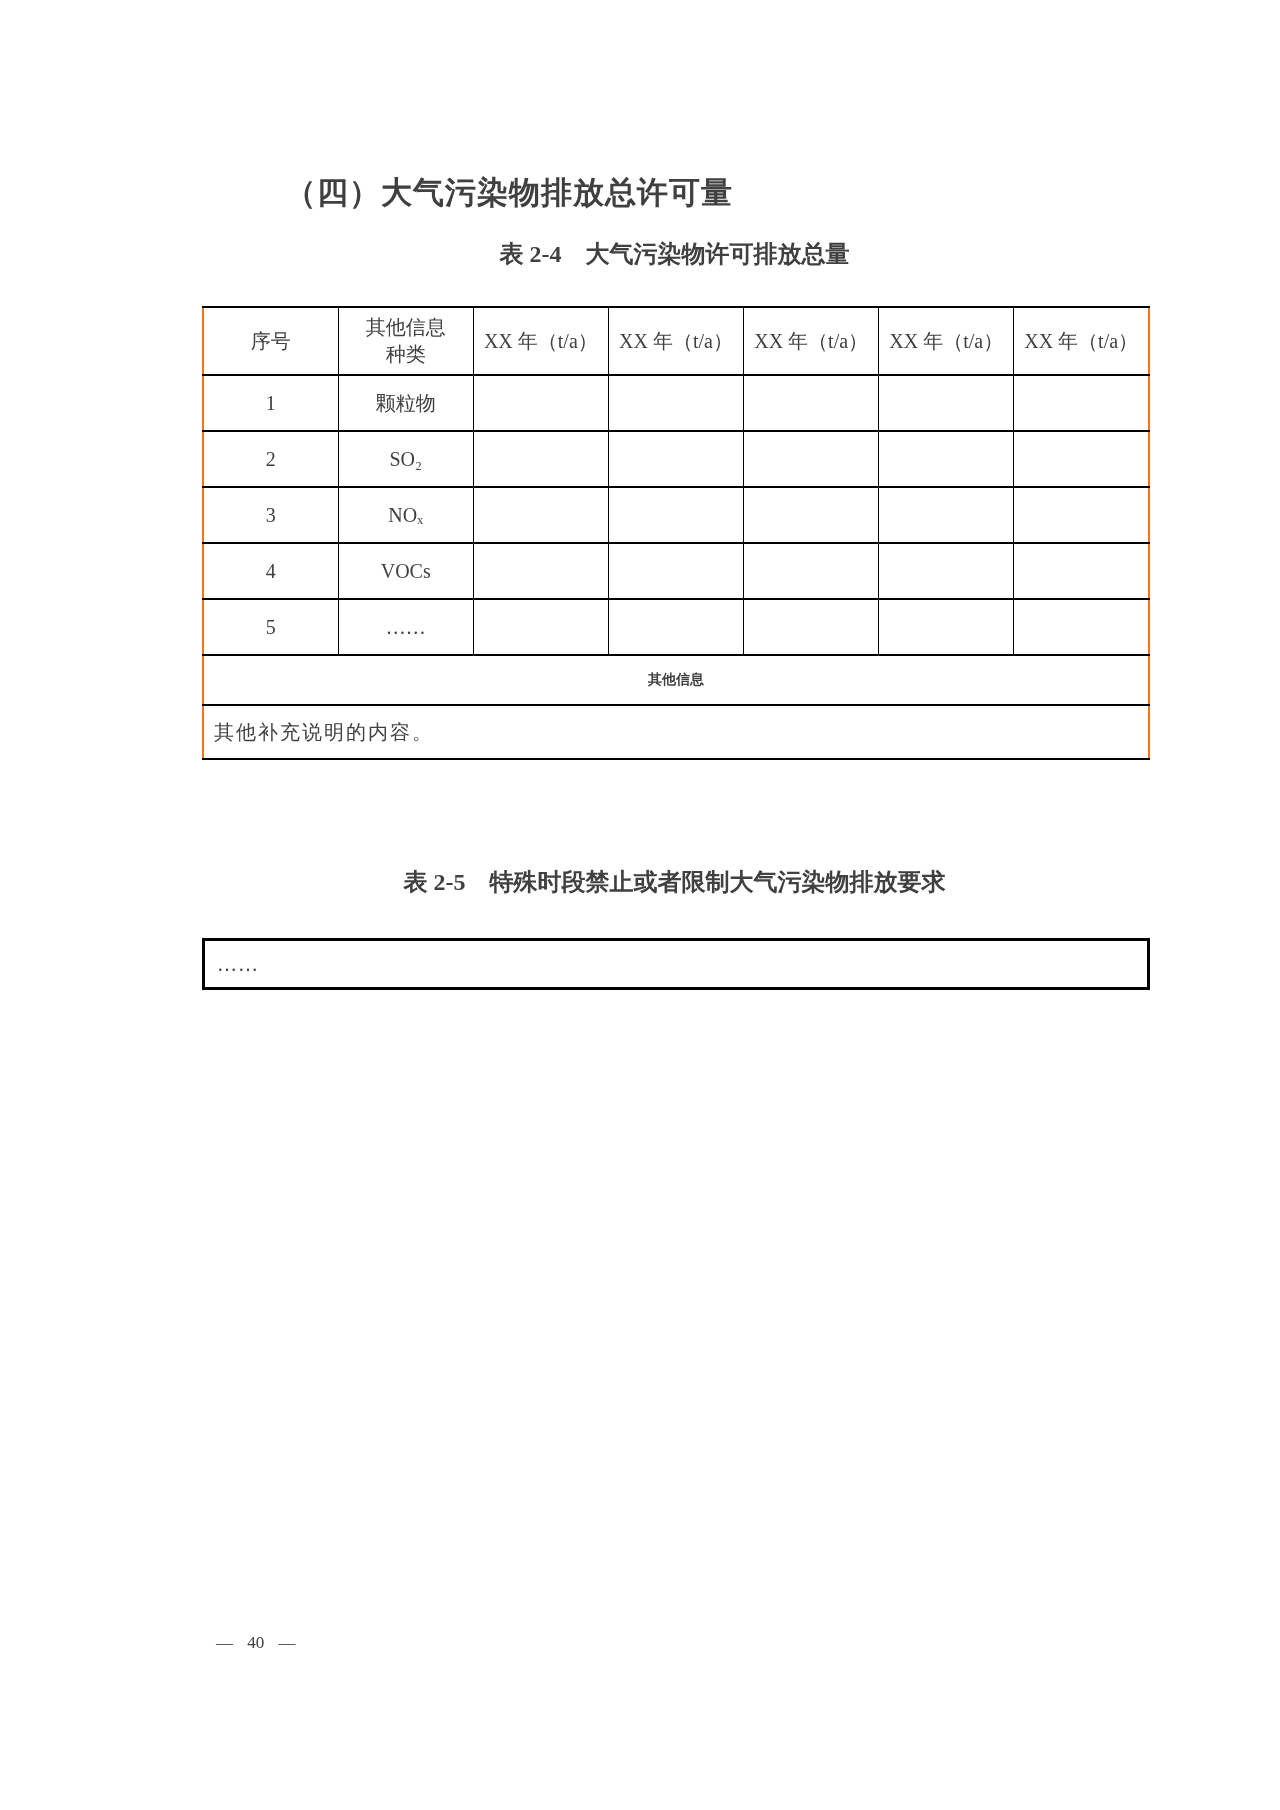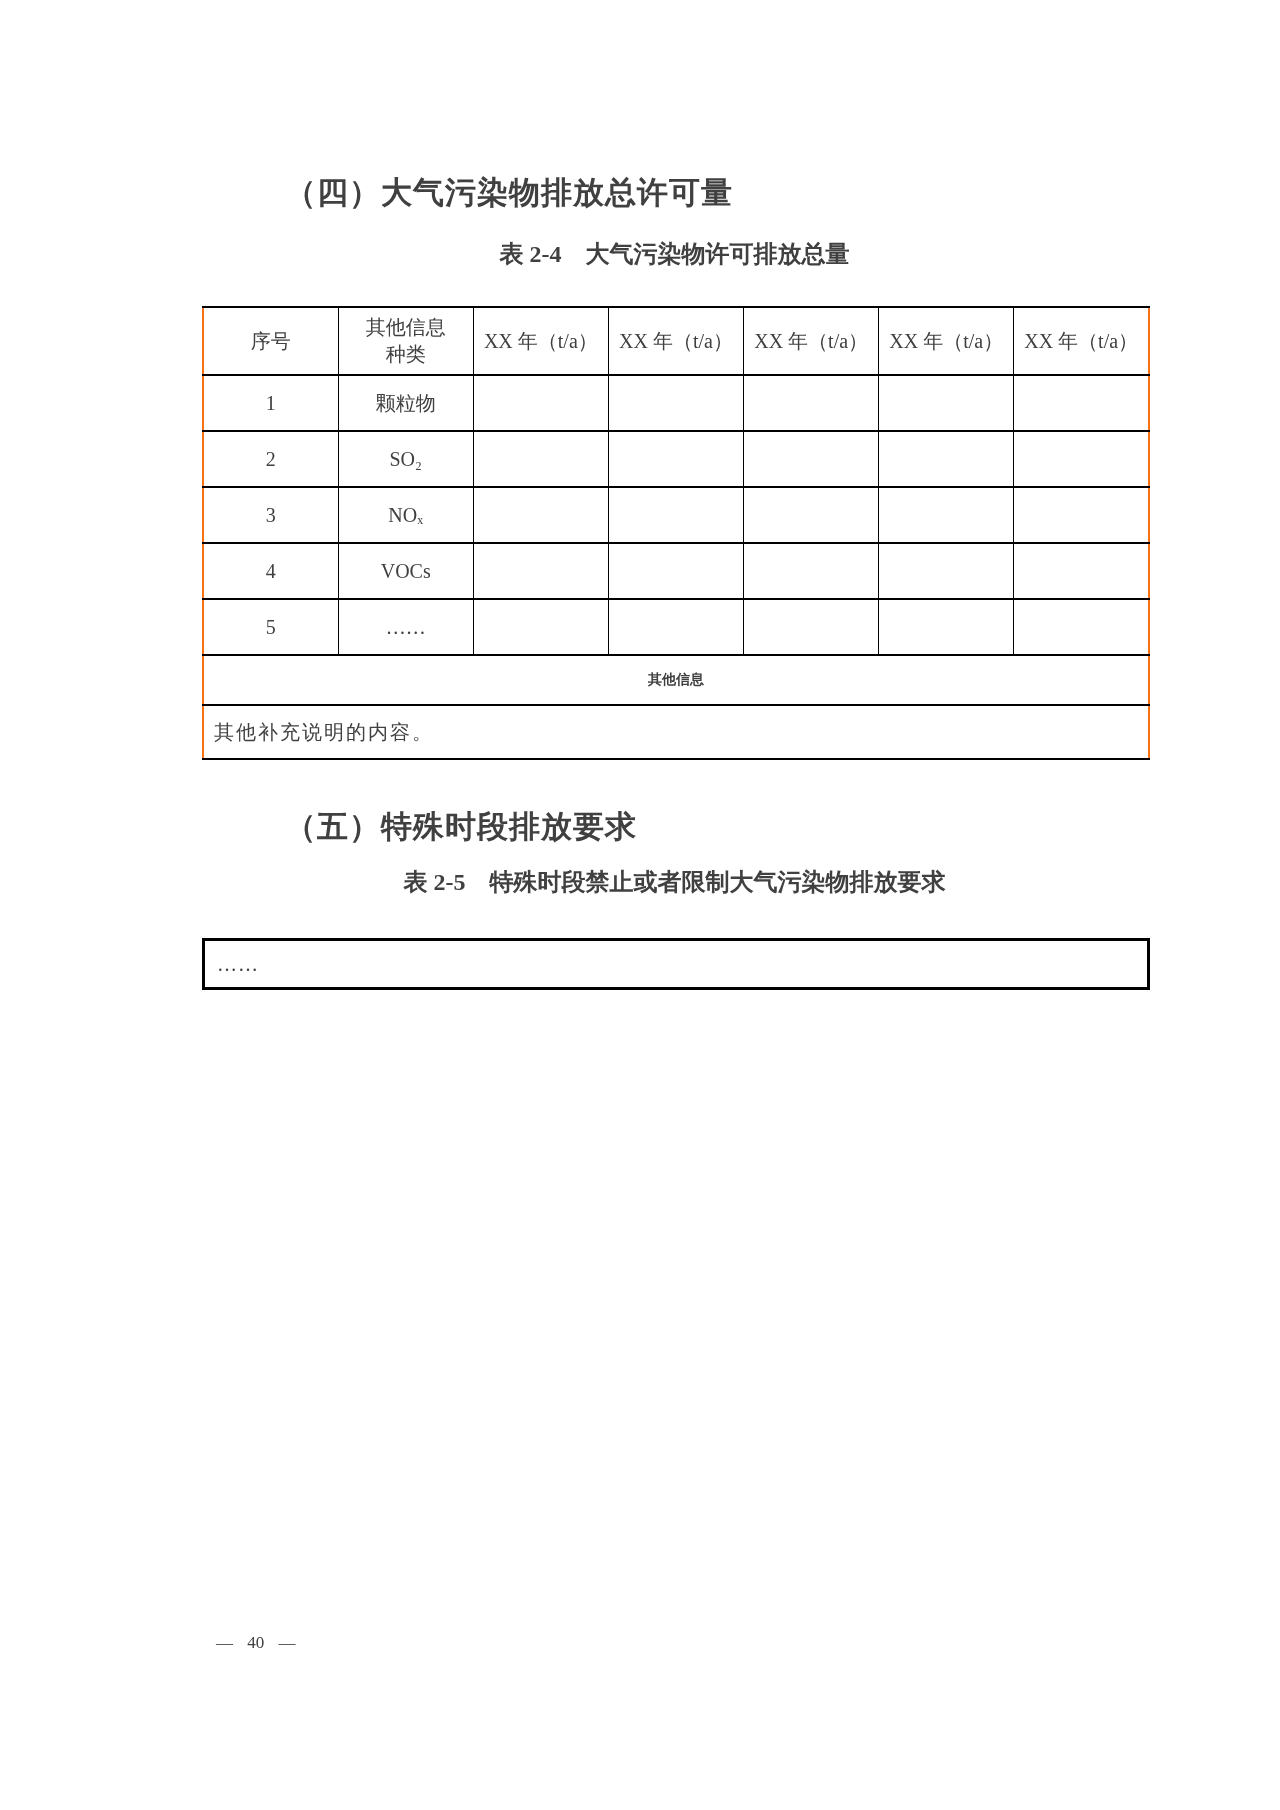--- a/index.html
+++ b/index.html
@@ -174,21 +174,20 @@
       </tr>
       <tr class="info-row">
         <td colspan="7">其他信息</td>
       </tr>
       <tr class="note-row">
         <td colspan="7">其他补充说明的内容。</td>
       </tr>
     </tbody>
   </table>
 
-  <h2 class="sec-heading" id="heading-5">（五）特殊时段排放要求</h2>
 
   <div class="table-caption" id="caption-2-5">表 2-5　特殊时段禁止或者限制大气污染物排放要求</div>
 
   <div class="placeholder-box">
     <span>……</span>
   </div>
 
   <div class="page-number">— 40 —</div>
 
 </div>

